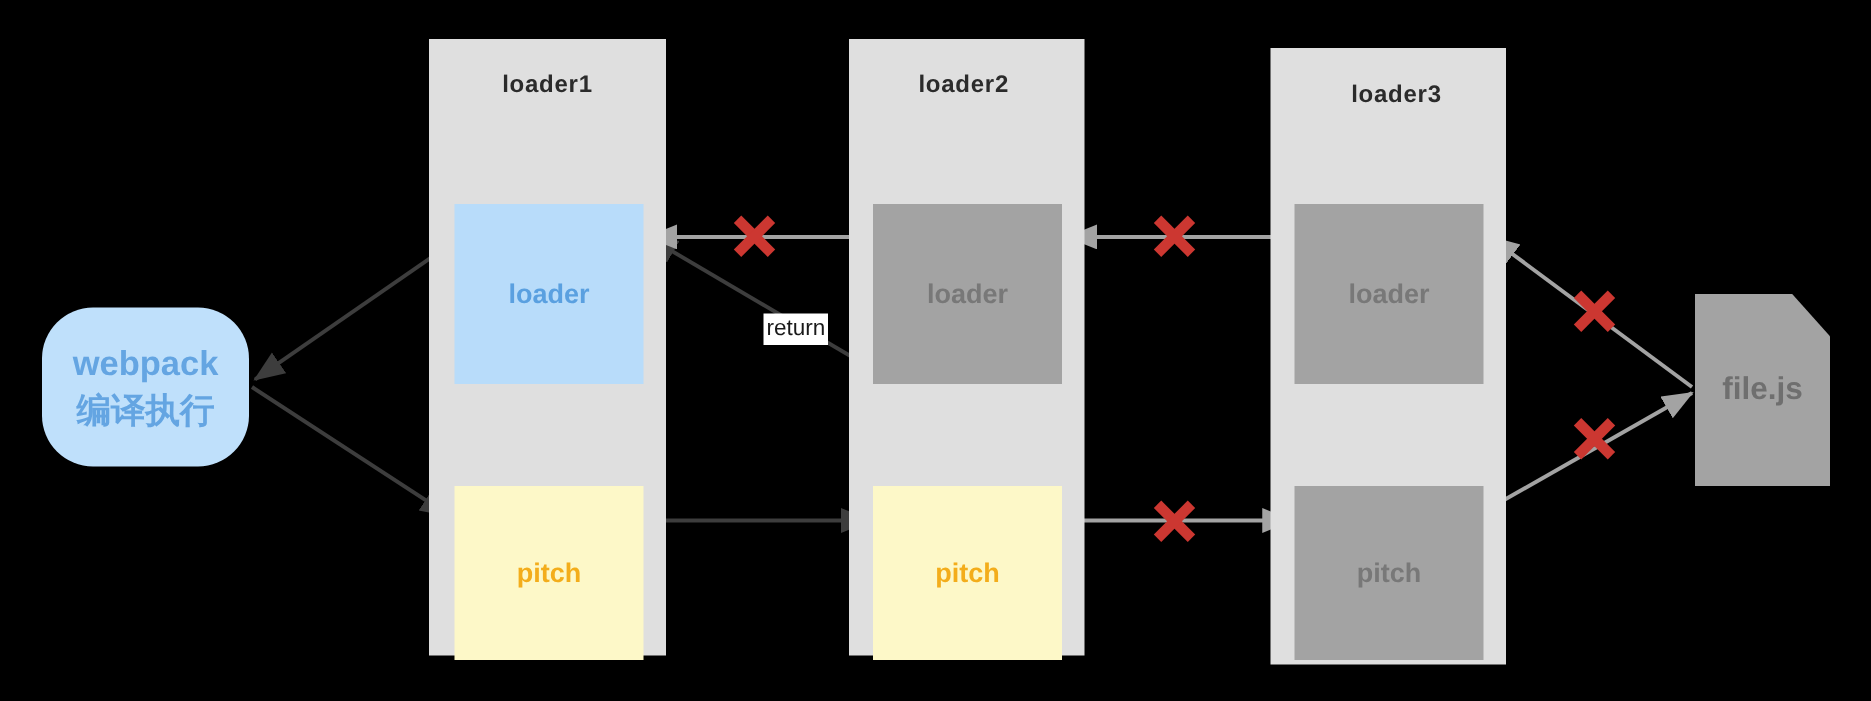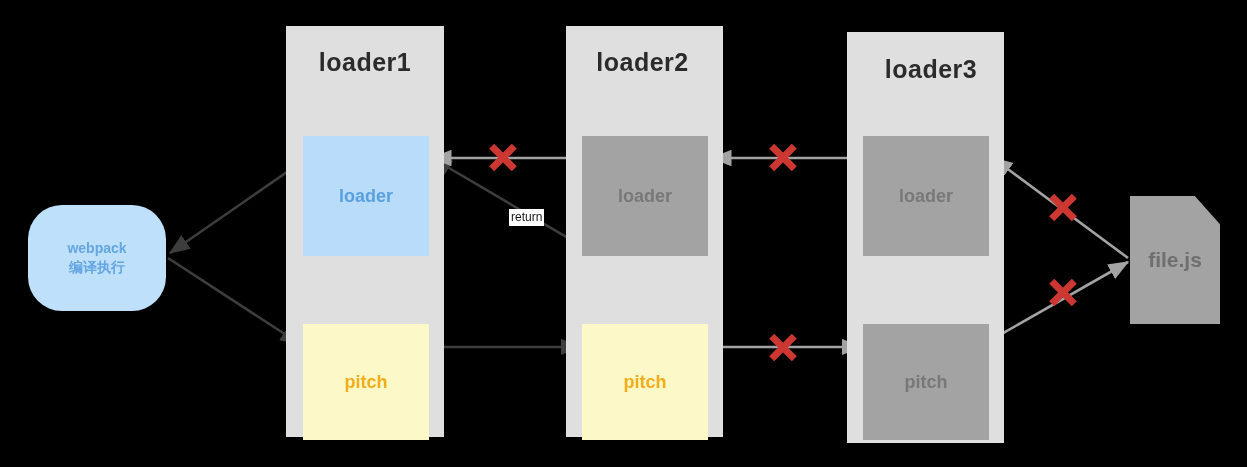--- a/index.html
+++ b/index.html
@@ -15,21 +15,21 @@
   
   .column{
     position:absolute;
     background:#dfdfdf;
     box-sizing:border-box;
   }
   .column-title{
     position:absolute;
     left:0;right:0;
     text-align:center;
-    font-size:25px;
+    font-size:16px;
     font-weight:bold;
     color:#2b2b2b;
     letter-spacing:.5px;
   }
   .phase-box{
     position:absolute;
     display:flex;
     align-items:center;
     justify-content:center;
     font-size:18px;
@@ -46,21 +46,21 @@
     position:absolute;
     left:28px;top:205px;
     width:138px;height:106px;
     background:#bfe0fb;
     border-radius:34px;
     display:flex;
     flex-direction:column;
     align-items:center;
     justify-content:center;
     color:#64a5e2;
-    font-size:14px;
+    font-size:23px;
     font-weight:bold;
     line-height:1.35;
   }
 
   
   #file-node{
     position:absolute;
     left:1130px;top:196px;
     width:90px;height:128px;
     background:#a3a3a3;
@@ -73,21 +73,21 @@
     font-size:21px;
     font-weight:bold;
   }
 
   
   #return-label{
     position:absolute;
     left:509px;top:209px;
     background:#ffffff;
     color:#1a1a1a;
-    font-size:12px;
+    font-size:15px;
     padding:1px 2px;
     line-height:1.25;
     white-space:nowrap;
   }
 
   .xmark{position:absolute;width:34px;height:34px;}
   .xmark span{
     position:absolute;
     left:50%;top:50%;
     width:32px;height:7px;

